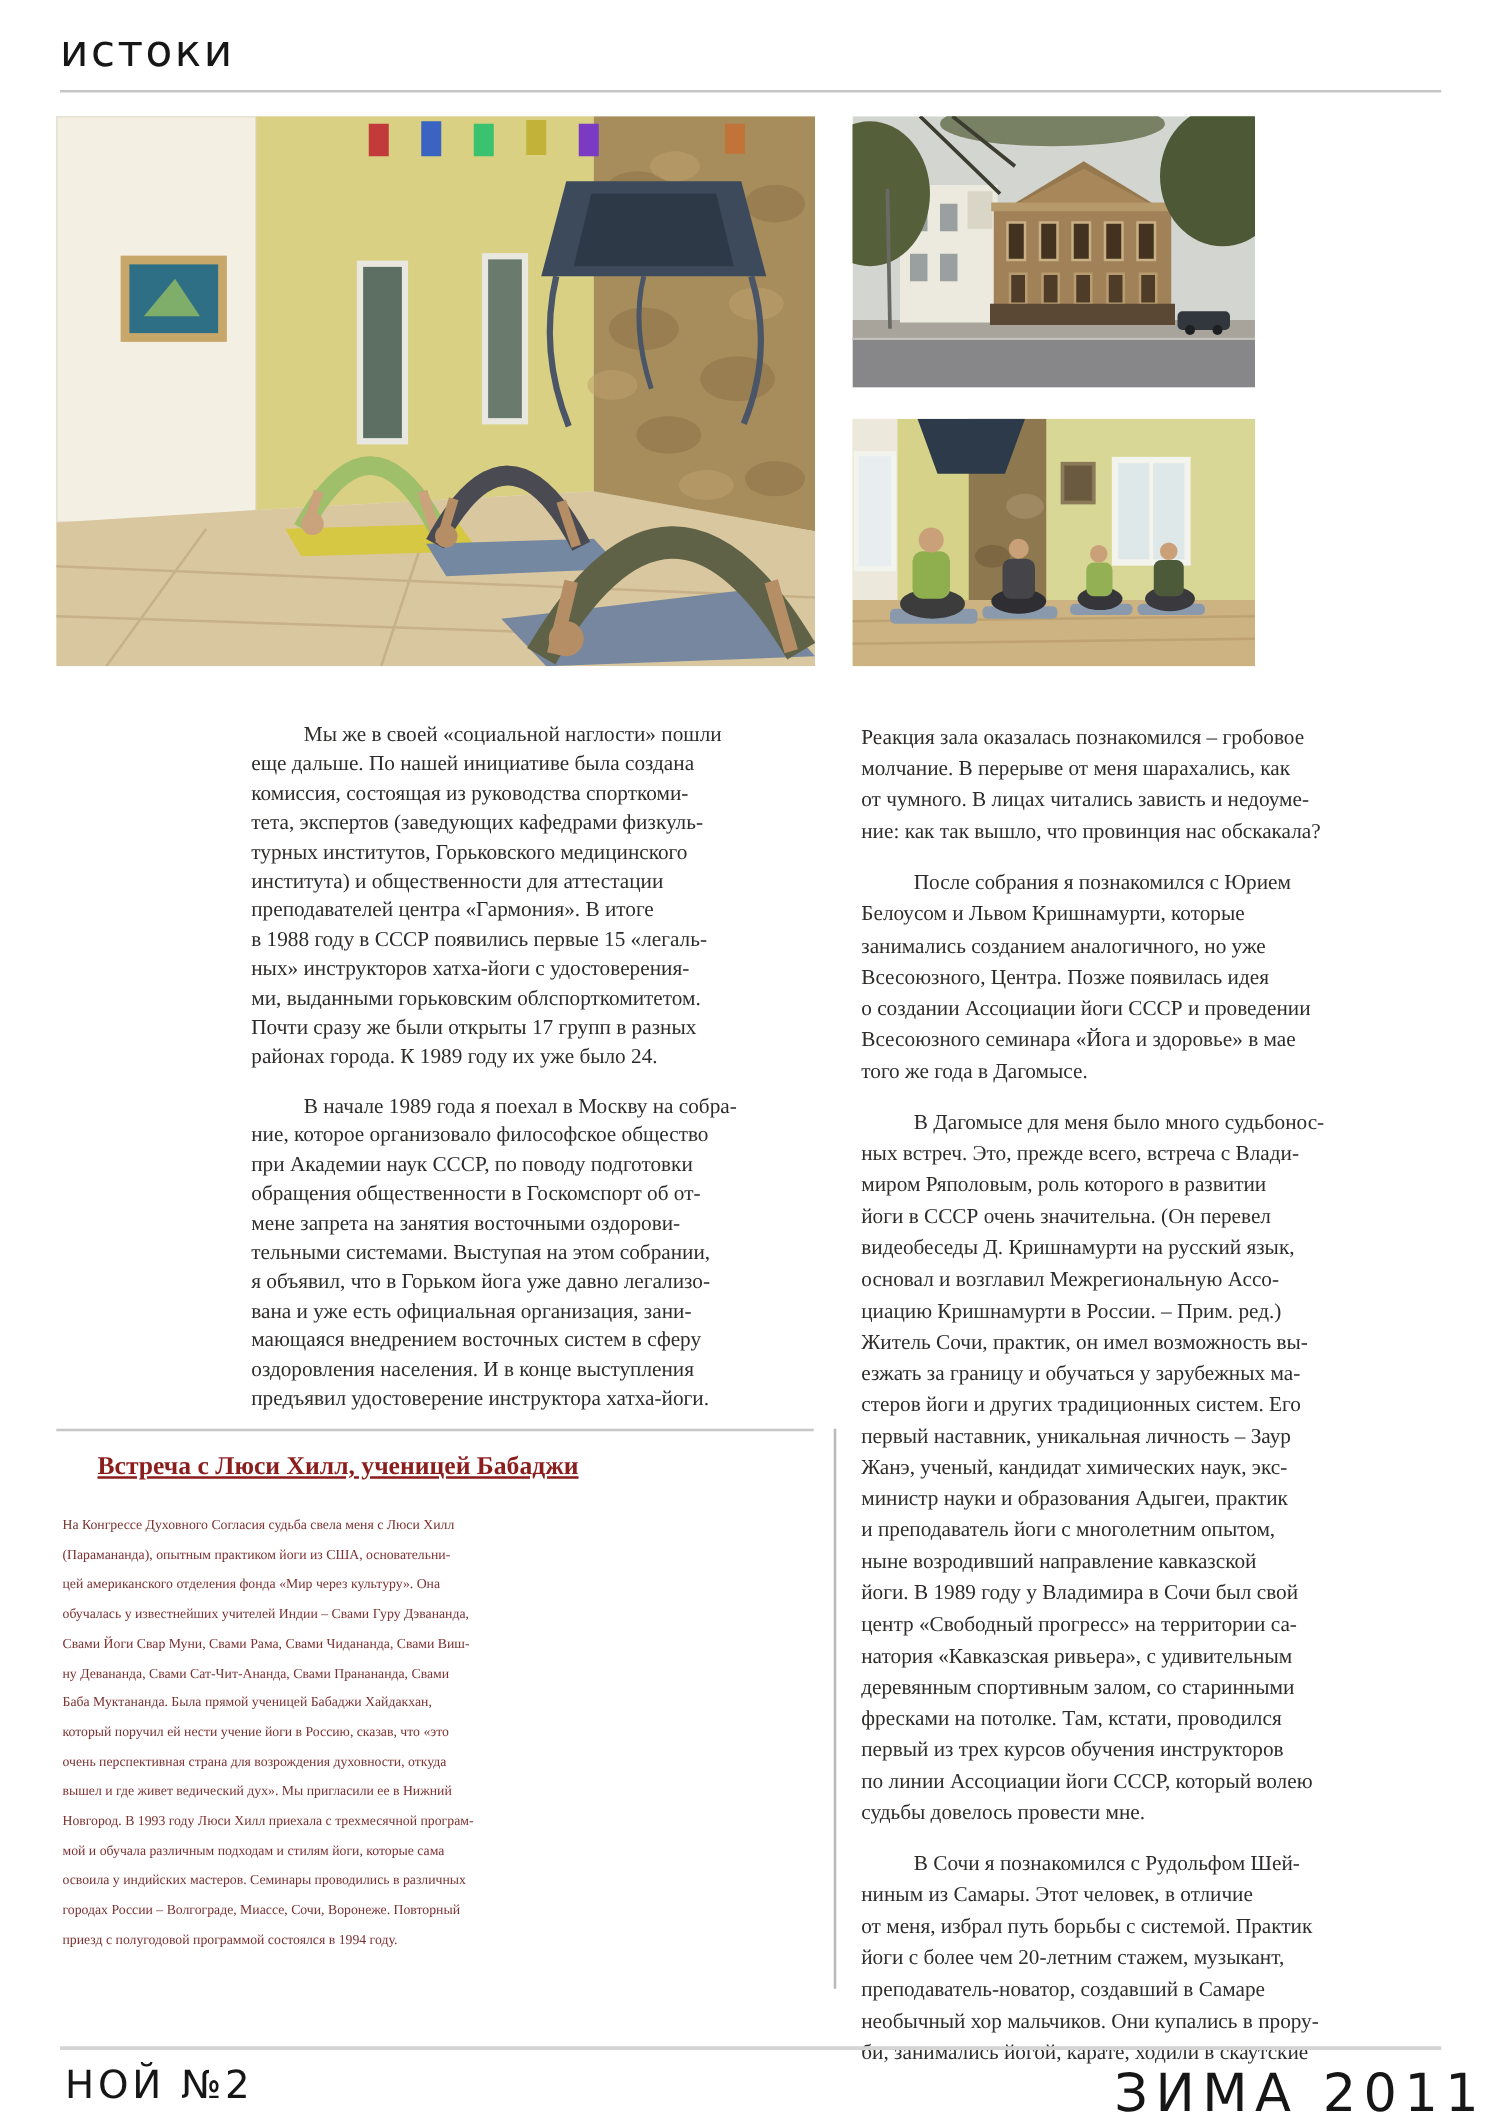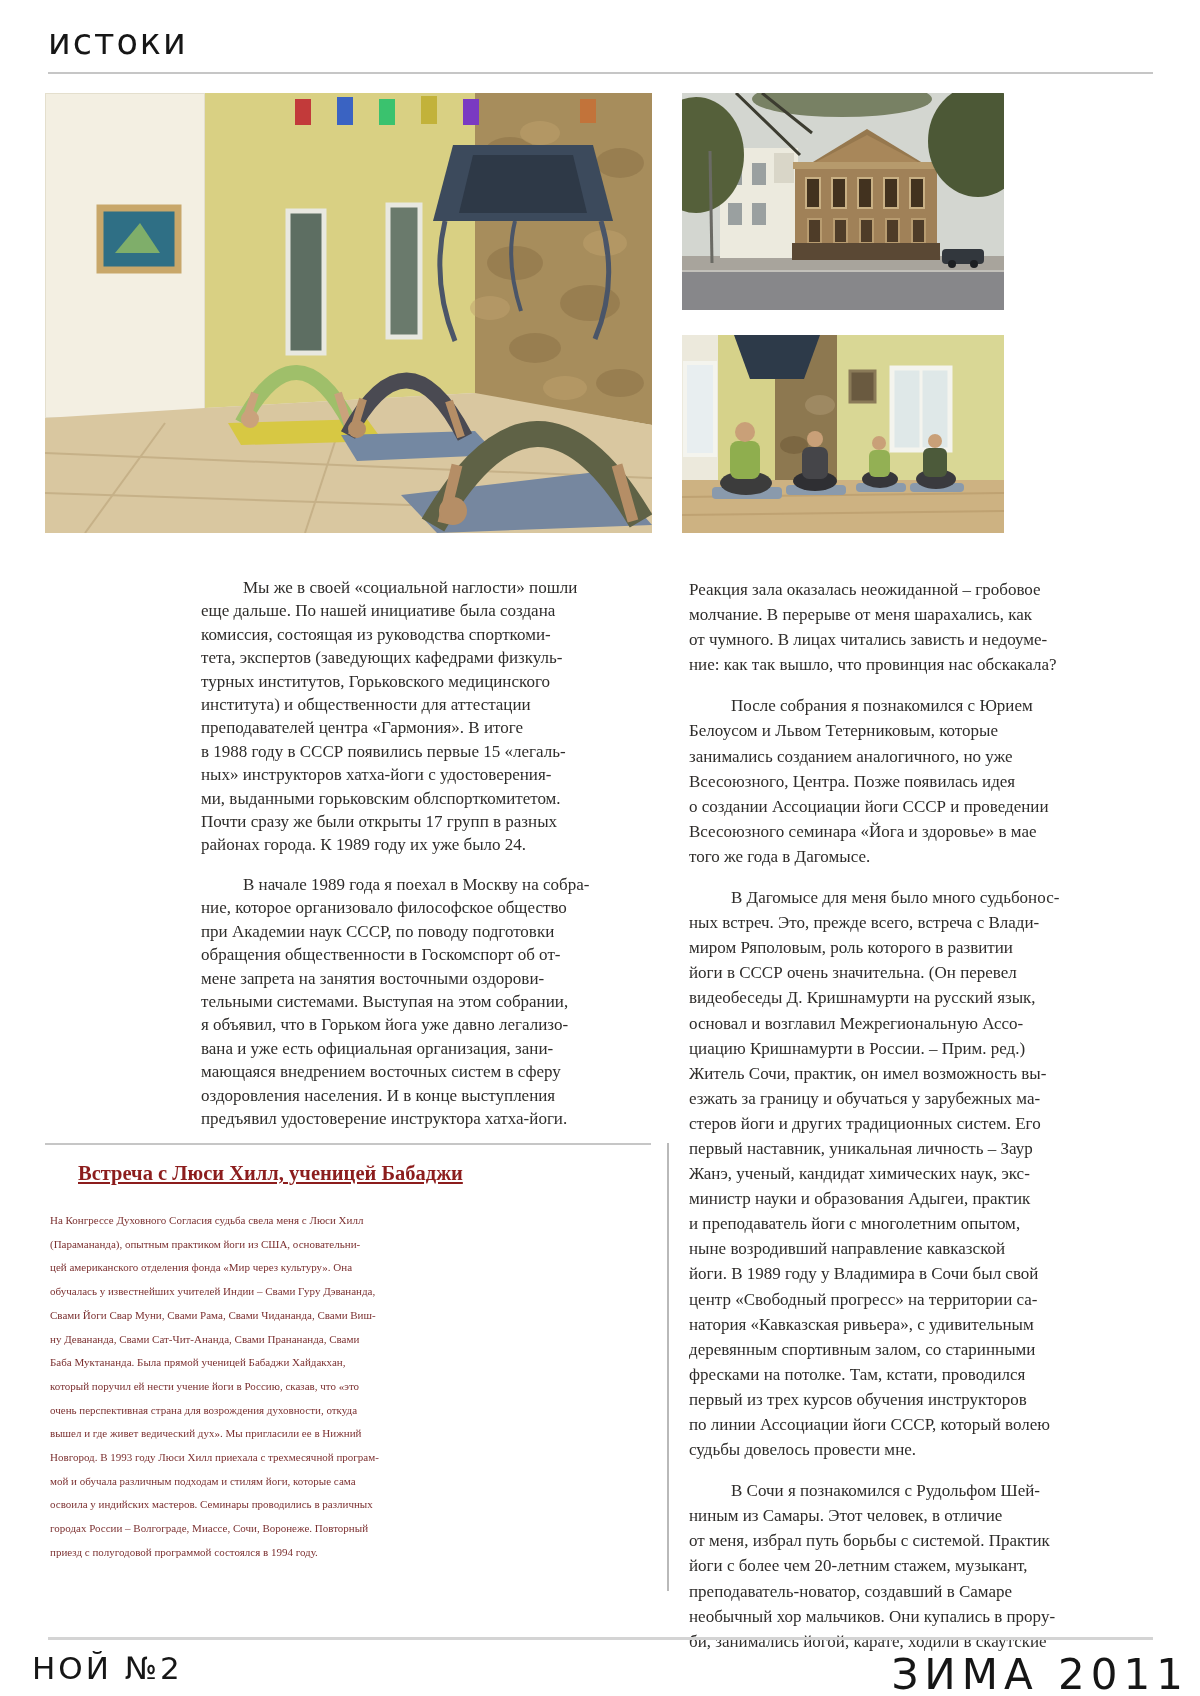--- a/index.html
+++ b/index.html
@@ -33,21 +33,21 @@
   .indent{text-indent:42px;}
   .sidebar-title{
     position:absolute;left:78px;top:1162px;margin:0;
     font-size:20.5px;font-weight:bold;color:var(--sidebar-title,#8c1d1d);text-decoration:underline;
   }
   .sidebar-body{
     position:absolute;left:50px;top:1209px;width:604px;
     font-size:11px;line-height:23.7px;color:var(--sidebar-body,#7c3131);
     white-space:pre-line;
   }
-  .footer-left{position:absolute;left:32px;top:1650px;font-size:31px;}
+  .footer-left{position:absolute;left:52px;top:1650px;font-size:31px;}
   .footer-right{position:absolute;right:47px;top:1650px;font-size:42px;letter-spacing:6px;}
 </style>
 </head>
 <body>
 
 <div class="page">
 
   <div class="kicker hand">истоки</div>
   <div class="rule rule-top"></div>
 
@@ -235,26 +235,26 @@
 мене запрета на занятия восточными оздорови-
 тельными системами. Выступая на этом собрании,
 я объявил, что в Горьком йога уже давно легализо-
 вана и уже есть официальная организация, зани-
 мающаяся внедрением восточных систем в сферу
 оздоровления населения. И в конце выступления
 предъявил удостоверение инструктора хатха-йоги.</p>
   </div>
 
   <div class="col col-right">
-    <p>Реакция зала оказалась неожиданной – гробовое
+    <p>Реакция зала оказалась познакомился – гробовое
 молчание. В перерыве от меня шарахались, как
 от чумного. В лицах читались зависть и недоуме-
 ние: как так вышло, что провинция нас обскакала?</p>
     <p class="indent">После собрания я познакомился с Юрием
-Белоусом и Львом Тетерниковым, которые
+Белоусом и Львом Кришнамурти, которые
 занимались созданием аналогичного, но уже
 Всесоюзного, Центра. Позже появилась идея
 о создании Ассоциации йоги СССР и проведении
 Всесоюзного семинара «Йога и здоровье» в мае
 того же года в Дагомысе.</p>
     <p class="indent">В Дагомысе для меня было много судьбонос-
 ных встреч. Это, прежде всего, встреча с Влади-
 миром Ряполовым, роль которого в развитии
 йоги в СССР очень значительна. (Он перевел
 видеобеседы Д. Кришнамурти на русский язык,

